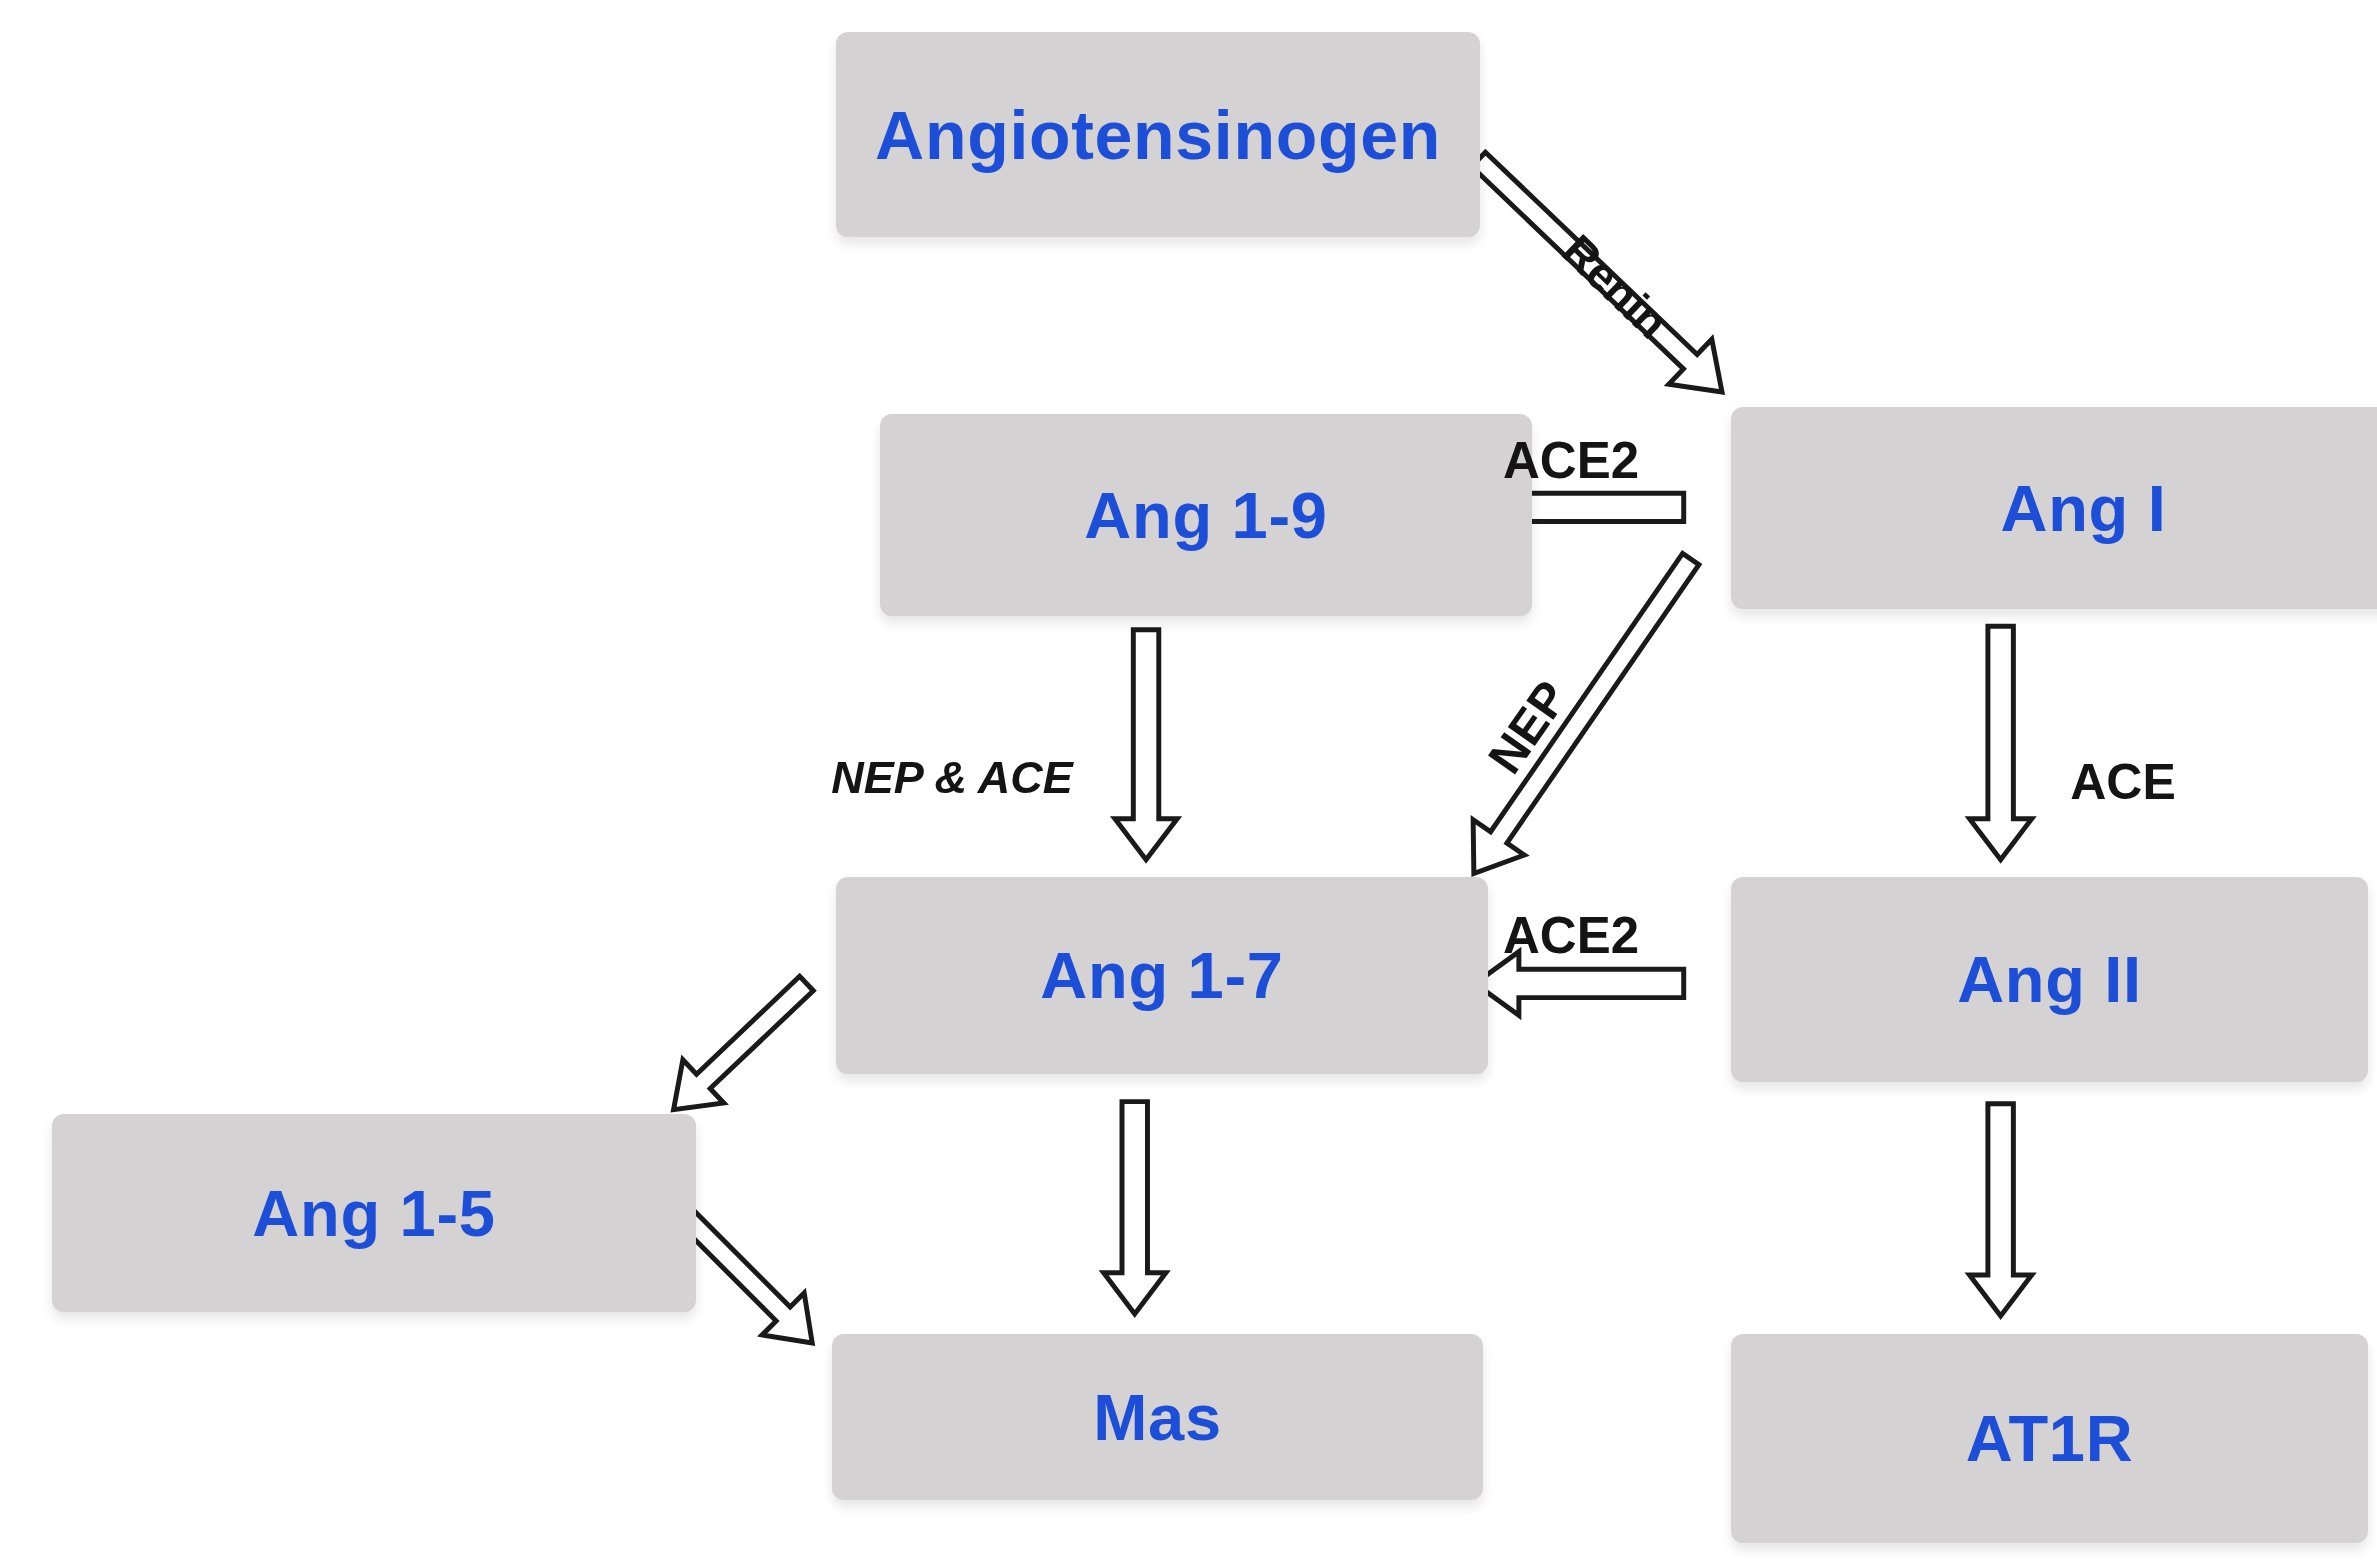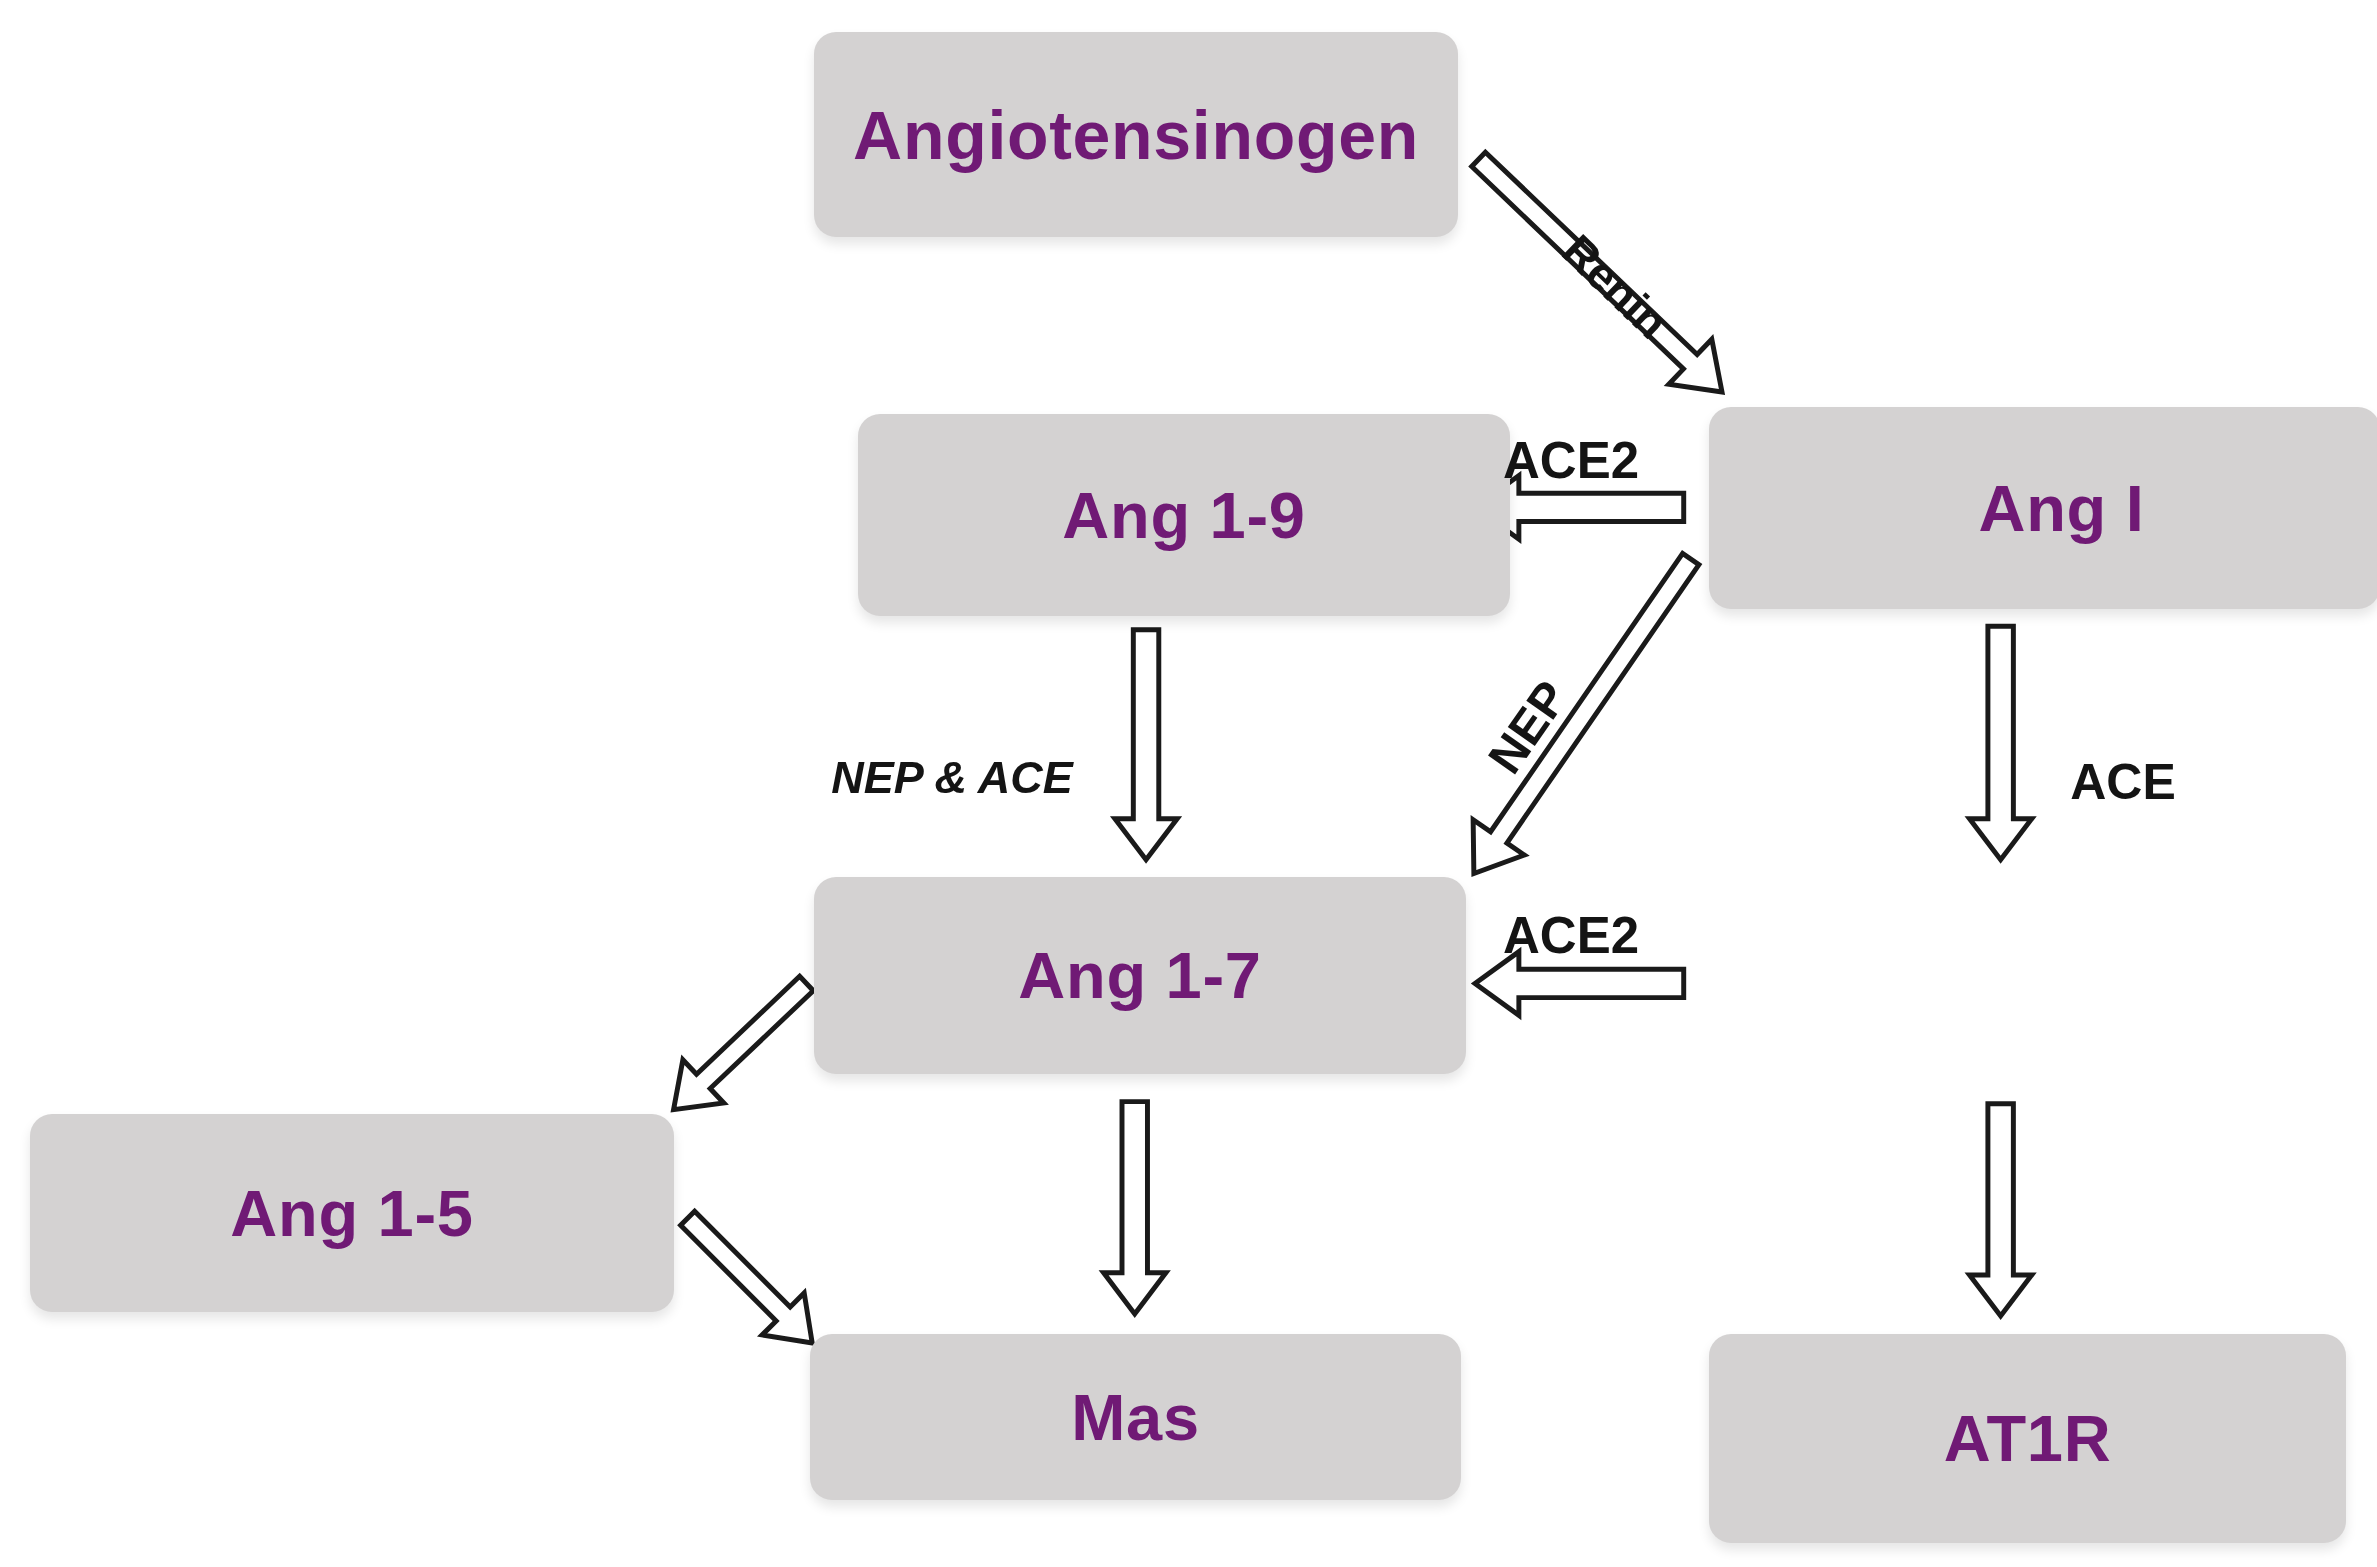--- a/index.html
+++ b/index.html
@@ -11,30 +11,31 @@
     position: relative;
     width: 2377px;
     height: 1568px;
     background: #ffffff;
     overflow: hidden;
     font-family: "Liberation Sans", "DejaVu Sans", sans-serif;
   }
   .node {
     position: absolute;
     background: #d4d2d2;
-    border-radius: 22px;
+    border-radius: 12px;
     display: flex;
     align-items: center;
     justify-content: center;
-    color: #701a75;
+    color: #1d4ed8;
     font-weight: bold;
     font-size: 65px;
     letter-spacing: 0.7px;
     box-shadow: 0 7px 11.3px rgba(0,0,0,0.10);
     text-align: center;
+    margin-left: 22px;
   }
   #node-angiotensinogen { left: 814px; top:   32px; width: 644px; height: 205px; font-size: 68px; }
   #node-ang-1-9         { left: 858px; top:  414px; width: 652px; height: 202px; }
   #node-ang-i           { left: 1709px; top:  407px; width: 637px; height: 202px; padding-left: 34px; }
   #node-ang-1-7         { left: 814px; top: 877px; width: 652px; height: 197px; }
   #node-ang-ii          { left: 1709px; top: 877px; width: 637px; height: 205px; }
   #node-ang-1-5         { left:   30px; top: 1114px; width: 644px; height: 198px; }
   #node-mas             { left: 810px; top: 1334px; width: 651px; height: 166px; }
   #node-at1r            { left: 1709px; top: 1334px; width: 637px; height: 209px; }
 
@@ -109,20 +110,21 @@
 
     <g transform="translate(2828,1560) rotate(90)">
       <path class="arrow" d="M0 -18 H242 V-44 L300 0 L242 44 V18 H0 Z"></path>
     </g>
   </svg>
 
   <div class="node" id="node-angiotensinogen">Angiotensinogen</div>
   <div class="node" id="node-ang-1-9">Ang 1-9</div>
   <div class="node" id="node-ang-i">Ang I</div>
   <div class="node" id="node-ang-1-7">Ang 1-7</div>
+  <div class="node" id="node-ang-ii">Ang II</div>
   <div class="node" id="node-ang-1-5">Ang 1-5</div>
   <div class="node" id="node-mas">Mas</div>
   <div class="node" id="node-at1r">AT1R</div>
 
   <div class="edge-label" id="label-renin">Renin</div>
   <div class="edge-label" id="label-ace2-a">ACE2</div>
   <div class="edge-label" id="label-nep">NEP</div>
   <div class="edge-label" id="label-ace">ACE</div>
   <div class="edge-label" id="label-nep-ace">NEP &amp; ACE</div>
   <div class="edge-label" id="label-ace2-b">ACE2</div>

